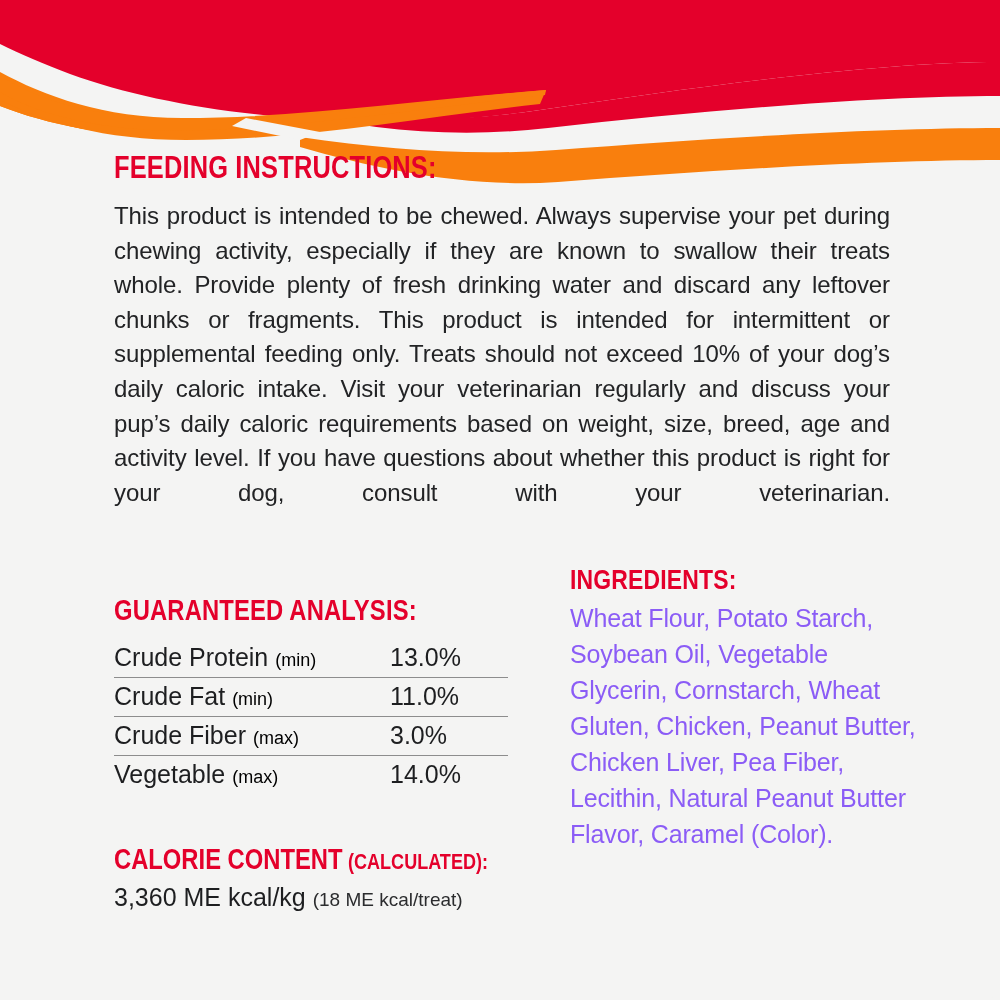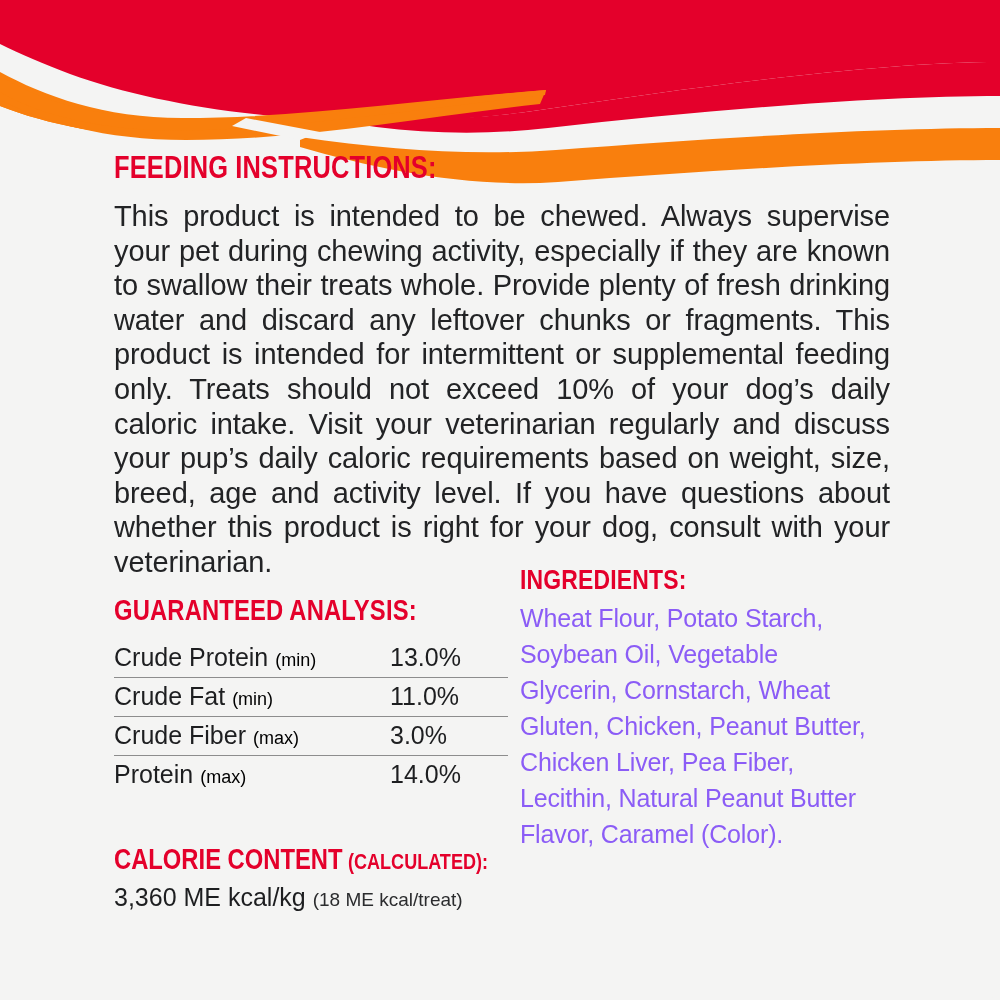--- a/index.html
+++ b/index.html
@@ -64,21 +64,21 @@
     left: 114px;
     top: 152px;
     width: 776px;
   }
   #feeding-heading {
     font-size: 31px;
     margin: 0 0 16px 0;
   }
   #feeding-body {
     margin: 0;
-    font-size: 29px;
+    font-size: 24px;
     line-height: 34.6px;
     color: #222325;
     text-align: justify;
     text-justify: inter-word;
     letter-spacing: -0.1px;
   }
   #feeding-body::after {
     content: "";
     display: inline-block;
     width: 100%;
@@ -157,21 +157,21 @@
     white-space: nowrap;
   }
   #calorie-per-treat {
     font-size: 19px;
     color: #2b2c2e;
   }
 
   
   #ingredients-block {
     position: absolute;
-    left: 520px;
+    left: 570px;
     top: 566px;
     width: 352px;
   }
   #ingredients-heading {
     font-size: 28px;
     margin: 0 0 6px 0;
   }
   #ingredients-body {
     margin: 0;
     font-size: 25px;
@@ -231,21 +231,21 @@
           </tr>
           <tr class="ga-row">
             <td class="ga-name"><span>Crude Fat</span> <span class="ga-qualifier">(min)</span></td>
             <td class="ga-value">11.0%</td>
           </tr>
           <tr class="ga-row">
             <td class="ga-name"><span>Crude Fiber</span> <span class="ga-qualifier">(max)</span></td>
             <td class="ga-value">3.0%</td>
           </tr>
           <tr class="ga-row last">
-            <td class="ga-name"><span>Protein</span> <span class="ga-qualifier">(max)</span></td>
+            <td class="ga-name"><span>Vegetable</span> <span class="ga-qualifier">(max)</span></td>
             <td class="ga-value">14.0%</td>
           </tr>
         </tbody>
       </table>
     </section>
 
     <section id="calorie-block">
       <h2 id="calorie-heading-line"><span id="calorie-heading">CALORIE CONTENT</span> <span id="calorie-heading-note">(CALCULATED):</span></h2>
       <p id="calorie-value-line"><span>3,360 ME kcal/kg</span> <span id="calorie-per-treat">(18 ME kcal/treat)</span></p>
     </section>

